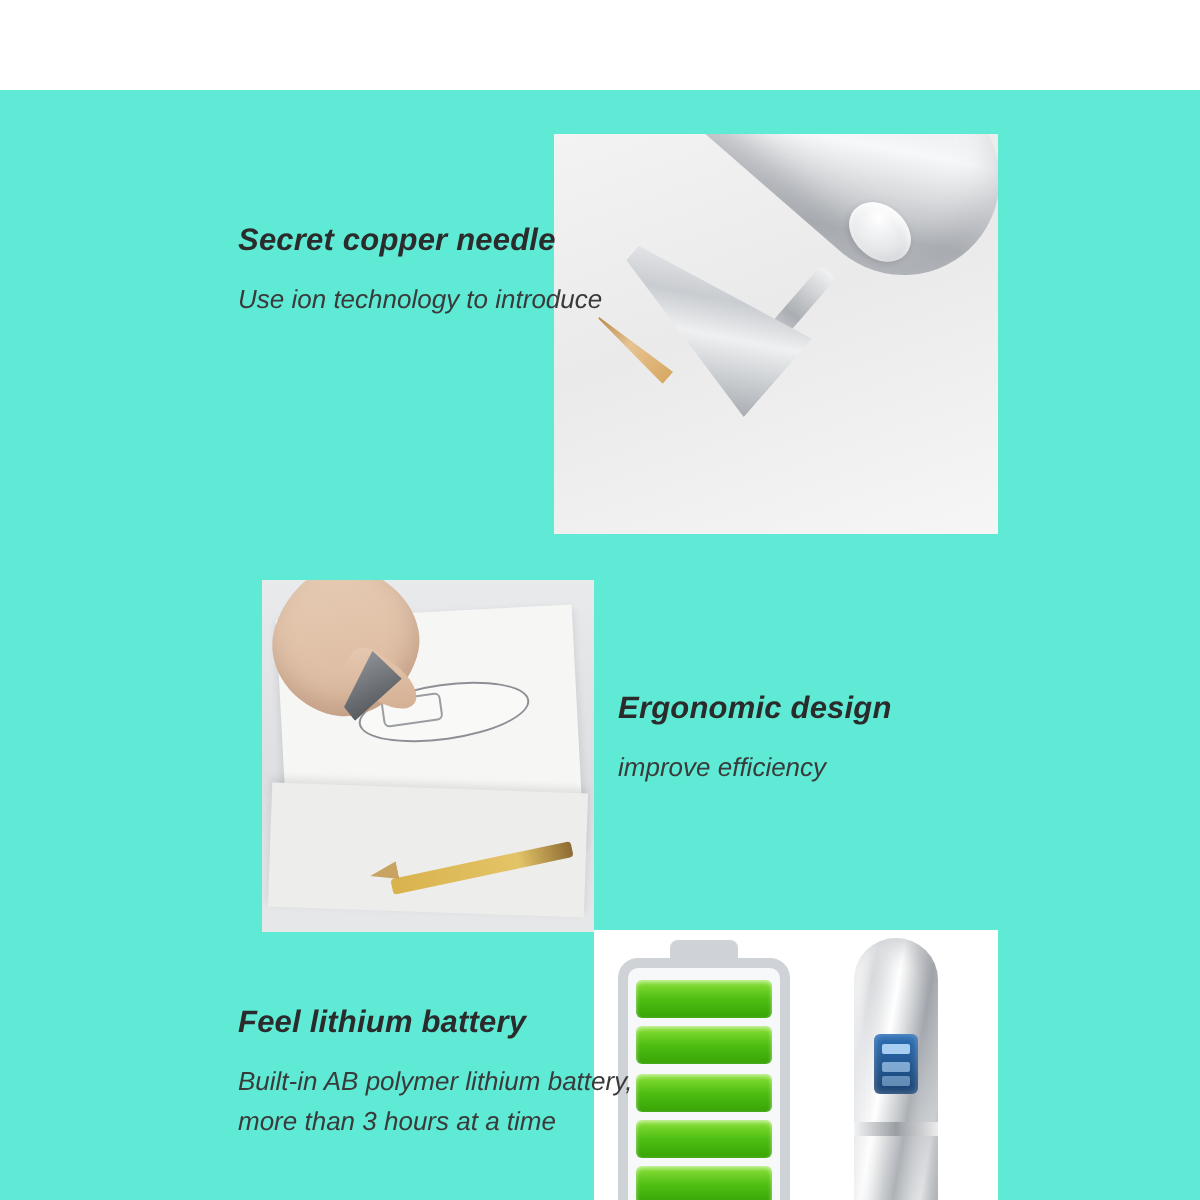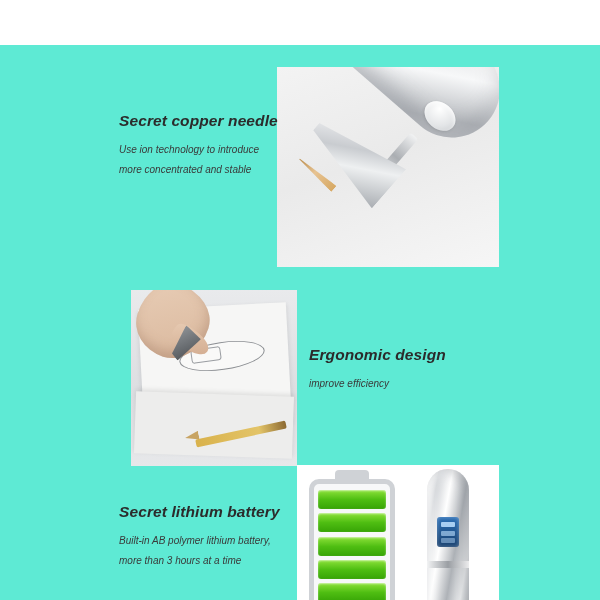--- a/index.html
+++ b/index.html
@@ -348,21 +348,21 @@
   .headline {
     font-size: 15.5px;
     font-style: italic;
     font-weight: 700;
     color: #2b2b2b;
     margin: 0 0 10px 0;
     letter-spacing: .1px;
     white-space: nowrap;
   }
   .bodyline {
-    font-size: 10px;
+    font-size: 13px;
     font-style: italic;
     color: #3a3a3a;
     line-height: 20px;
     margin: 0;
     white-space: nowrap;
   }
 </style>
 </head>
 <body>
 
@@ -376,21 +376,20 @@
         <div class="pen1-ring"></div>
         <div class="pen1-btn"></div>
         <div class="pen1-tip"></div>
         <div class="pen1-needle"></div>
       </div>
     </div>
 
     <div class="sec1-text">
       <p class="headline">Secret copper needle</p>
       <p class="bodyline">Use ion technology to introduce</p>
-      <p class="bodyline">more concentrated and stable</p>
     </div>
   </div>
 
   <div class="sec2">
 
     <div class="sec2-img">
       <div class="desk-paper"></div>
       <div class="desk-paper2"></div>
       <div class="sketch"></div>
       <div class="sketch-in"></div>
@@ -421,19 +420,19 @@
       </div>
       <div class="pen3">
         <div class="pen3-body"></div>
         <div class="pen3-screen"></div>
         <div class="pen3-ring"></div>
         <div class="pen3-tip"></div>
       </div>
     </div>
 
     <div class="sec3-text">
-      <p class="headline">Secret lithium battery</p>
+      <p class="headline">Feel lithium battery</p>
       <p class="bodyline">Built-in AB polymer lithium battery,</p>
       <p class="bodyline">more than 3 hours at a time</p>
     </div>
   </div>
 
 </div>
 
 </body></html>

